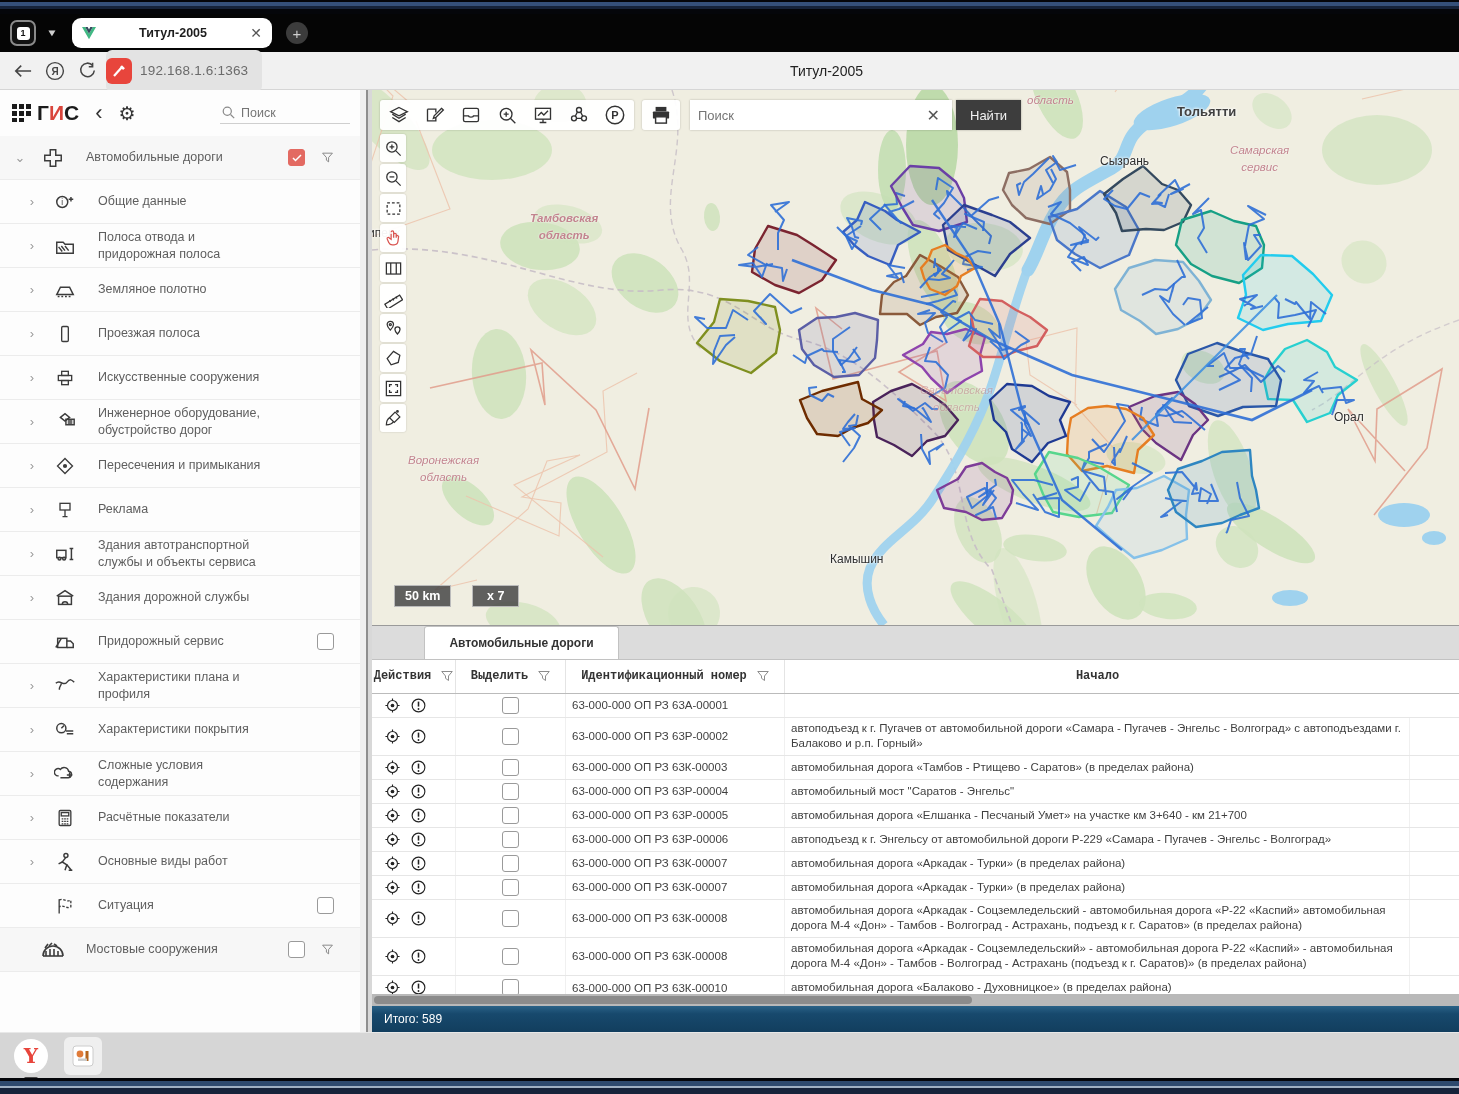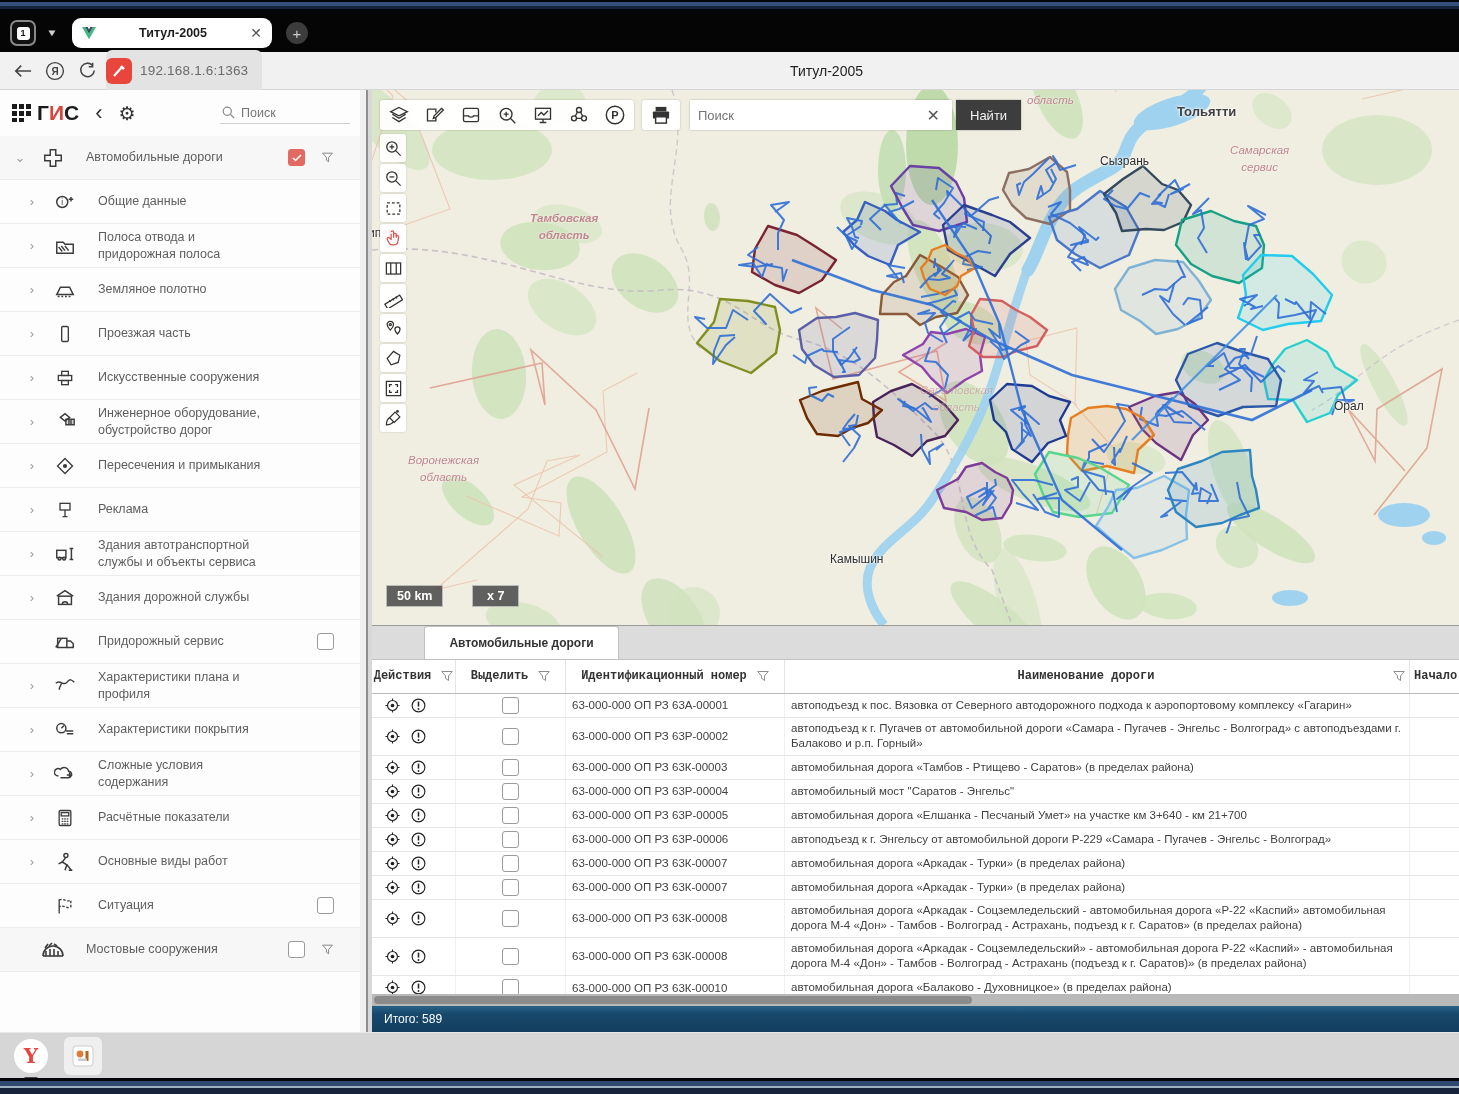--- a/index.html
+++ b/index.html
@@ -86,21 +86,21 @@
      display:flex; align-items:center; justify-content:center; color:#333; box-shadow:0 0 2px rgba(0,0,0,.2); }
   .mtool.active { color:#d9534f; }
   .map-label { position:absolute; white-space:pre-line; pointer-events:none; }
   .map-label.city { font-size:12px; color:#2e2e2e; text-shadow:0 0 3px #fff,0 0 3px #fff; }
   .map-label.city-lg { font-size:13px; font-weight:bold; color:#404040; text-shadow:0 0 3px #fff,0 0 3px #fff; }
   .map-label.region { font-size:11.5px; font-style:italic; color:#c2848e; text-align:center; line-height:1.5;
      text-shadow:0 0 2px #fff; }
   .map-label.faint { opacity:.55; }
   .scalebox { position:absolute; background:rgba(70,70,70,.85); color:#fff; font-size:12.5px; font-weight:bold;
      padding:3px 10px; border:1px solid #bbb; }
-  #scale-km { left:14px; bottom:18px; }
+  #scale-km { left:22px; bottom:18px; }
   #scale-zoom { left:100px; bottom:18px; padding:3px 14px; }
 
   
   .panel { width:1087px; height:407px; display:flex; flex-direction:column; border-top:1px solid #9a9a9a; }
   .tabstrip { height:34px; background:#dcdcdc; display:flex; align-items:flex-end; border-bottom:1px solid #c2c2c2; }
   .ptab { width:195px; margin-left:52px; height:33px; background:#fff; border:1px solid #c2c2c2; border-bottom:none;
      border-radius:3px 3px 0 0; display:flex; align-items:center; justify-content:center;
      font-size:12px; font-weight:bold; color:#333; }
   .thead { height:34px; display:grid; grid-template-columns:84px 110px 219px 625px 1fr; align-items:center;
      background:#fff; border-bottom:1px solid #bbb; font-size:12px; font-weight:bold; color:#333; }
@@ -259,21 +259,21 @@
             <span class="lbl">Земляное полотно</span>
             <span class="tail"></span>
           </div>
           <div class="item l1">
             <span class="exp">›</span>
             <span class="s-icon">
               <svg class="ic" width="20" height="20" viewBox="0 0 24 24" fill="none" stroke="currentColor" stroke-width="1.6">
                 <rect x="8" y="3" width="8" height="18" rx="1.5"></rect>
               </svg>
             </span>
-            <span class="lbl">Проезжая часть</span>
+            <span class="lbl">Проезжая полоса</span>
             <span class="tail"></span>
           </div>
           <div class="item l1">
             <span class="exp">›</span>
             <span class="s-icon">
               <svg class="ic" width="20" height="20" viewBox="0 0 24 24" fill="none" stroke="currentColor" stroke-width="1.6">
                 <rect x="8" y="4" width="8" height="5"></rect>
                 <rect x="8" y="15" width="8" height="5"></rect>
                 <rect x="4" y="9" width="16" height="6"></rect>
               </svg>
@@ -630,21 +630,21 @@
             <div class="map-label region" style="left: 858px; top: 52px;">Самарская
 сервис</div>
             <div class="map-label region" style="left: 158px; top: 120px; font-weight: bold;">Тамбовская
 область</div>
             <div class="map-label city" style="left: -4px; top: 136px;">ипецк</div>
             <div class="map-label region" style="left: 36px; top: 362px;">Воронежская
 область</div>
             <div class="map-label region faint" style="left: 548px; top: 292px;">Саратовская
 область</div>
             <div class="map-label city" style="left: 458px; top: 462px;">Камышин</div>
-            <div class="map-label city" style="left: 962px; top: 309px; text-align: center;">Орал</div>
+            <div class="map-label city" style="left: 962px; top: 320px; text-align: center;">Орал</div>
           </div>
 
         <div class="map-toolbar">
           <div class="mt-group" id="mt-icons">
               <div class="mt-btn">
                 <svg class="ic" width="22" height="20" viewBox="0 0 24 24" fill="none" stroke="currentColor" stroke-width="1.6">
                   <path d="M12 3 L22 8 L12 13 L2 8 Z"></path>
                   <path d="M4 11 L12 16 L20 11"></path>
                   <path d="M4 15 L12 20 L20 15"></path>
                 </svg>
@@ -796,28 +796,20 @@
               </span>
             </div>
           <div class="th">
               <span>Идентификационный номер</span>
               <span class="funnel">
                 <svg class="ic" width="12" height="12" viewBox="0 0 16 16">
                   <path d="M1 2 H15 L10 8 V14 L6 11 V8 Z" stroke="#8a8a8a" stroke-width="1.3" fill="none"></path>
                 </svg>
               </span>
             </div>
-          <div class="th" style="justify-content:center;">
-              <span style="margin:0 auto;">Наименование дороги</span>
-              <span class="funnel">
-                <svg class="ic" width="12" height="12" viewBox="0 0 16 16">
-                  <path d="M1 2 H15 L10 8 V14 L6 11 V8 Z" stroke="#8a8a8a" stroke-width="1.3" fill="none"></path>
-                </svg>
-              </span>
-            </div>
           <div class="th" style="border-right:none;">
               <span>Начало</span>
             </div>
         </div>
         <div class="rows" id="table-rows">
             <div class="trow">
               <div class="td actions">
        <span style="color:#222">
                   <svg class="ic" width="17" height="17" viewBox="0 0 24 24" fill="none" stroke="currentColor" stroke-width="1.6">
                     <circle cx="12" cy="12" r="7"></circle>
@@ -830,21 +822,20 @@
                     <circle cx="12" cy="12" r="9"></circle>
                     <path d="M12 6.5 v7" stroke-width="2.2"></path>
                     <circle cx="12" cy="17" r="1.3" fill="currentColor" stroke="none"></circle>
                   </svg>
                 </span>
      </div>
      <div class="td center">
                 <span class="cb"></span>
               </div>
      <div class="td">63-000-000 ОП РЗ 63А-00001</div>
-     <div class="td name">автоподъезд к пос. Вязовка от Северного автодорожного подхода к аэропортовому комплексу «Гагарин»</div>
      <div class="td" style="border-right:none;"></div>
             </div>
             <div class="trow">
               <div class="td actions">
        <span style="color:#222">
                   <svg class="ic" width="17" height="17" viewBox="0 0 24 24" fill="none" stroke="currentColor" stroke-width="1.6">
                     <circle cx="12" cy="12" r="7"></circle>
                     <circle cx="12" cy="12" r="2.6" fill="currentColor" stroke="none"></circle>
                     <path d="M12 2 v3 M12 19 v3 M2 12 h3 M19 12 h3"></path>
                   </svg>

